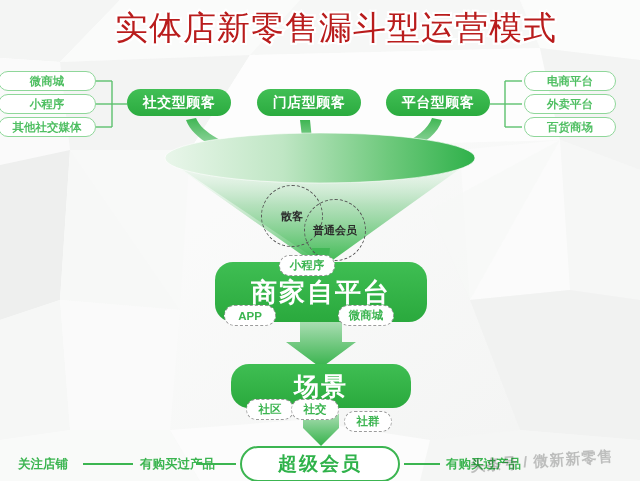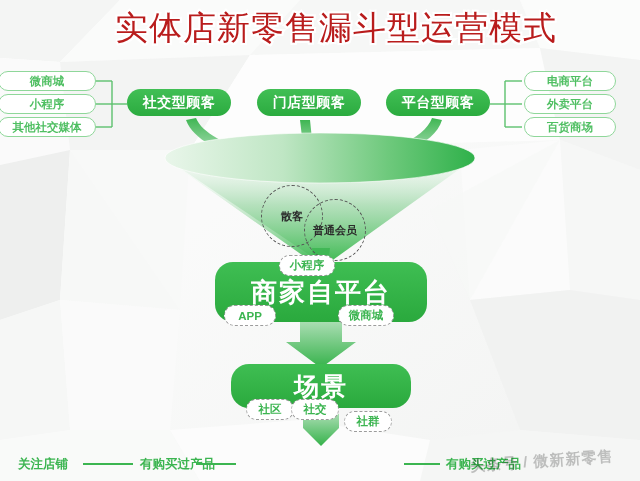--- a/index.html
+++ b/index.html
@@ -296,17 +296,18 @@
   <div class="chip" style="left:224px; top:305px; width:52px;">APP</div>
   <div class="chip" style="left:338px; top:305px; width:56px;">微商城</div>
 
   <div class="block" style="left:231px; top:364px; width:180px; height:44px; font-size:25px;">场景</div>
   <div class="chip" style="left:246px; top:399px; width:48px;">社区</div>
   <div class="chip" style="left:291px; top:399px; width:48px;">社交</div>
   <div class="chip" style="left:344px; top:411px; width:48px;">社群</div>
 
   <div class="bottom-text" style="left:18px; top:456px;">关注店铺</div>
   <div class="bottom-text" style="left:140px; top:456px;">有购买过产品</div>
+  <div id="super-member-pill" style="left:240px; top:446px; width:160px; height:36px;">超级会员</div>
   <div class="bottom-text" style="left:446px; top:456px;">有购买过产品</div>
 
   <div id="watermark" style="left:470px; top:452px;">头条号 / 微新新零售</div>
 
 </div>
 
 </body></html>

